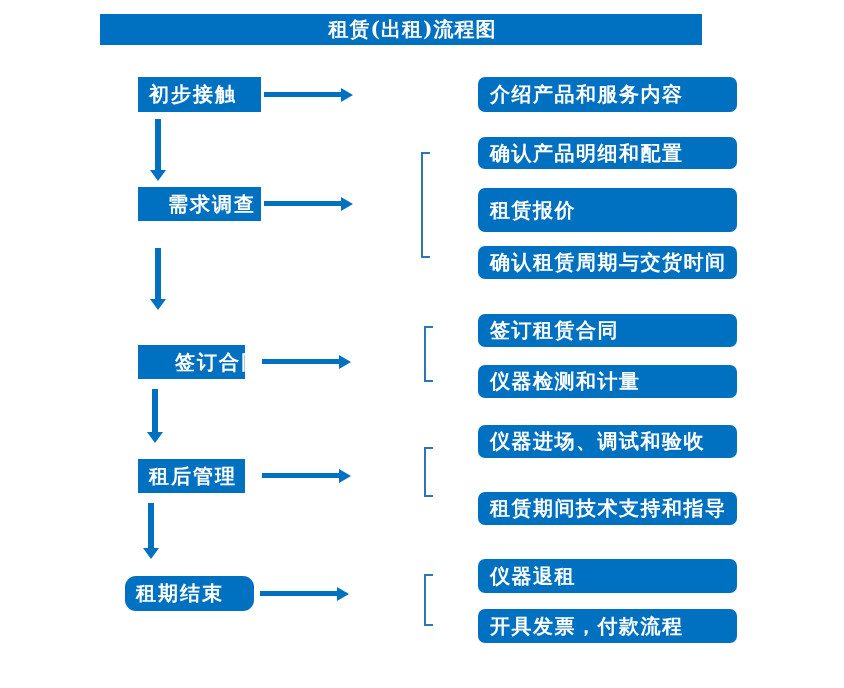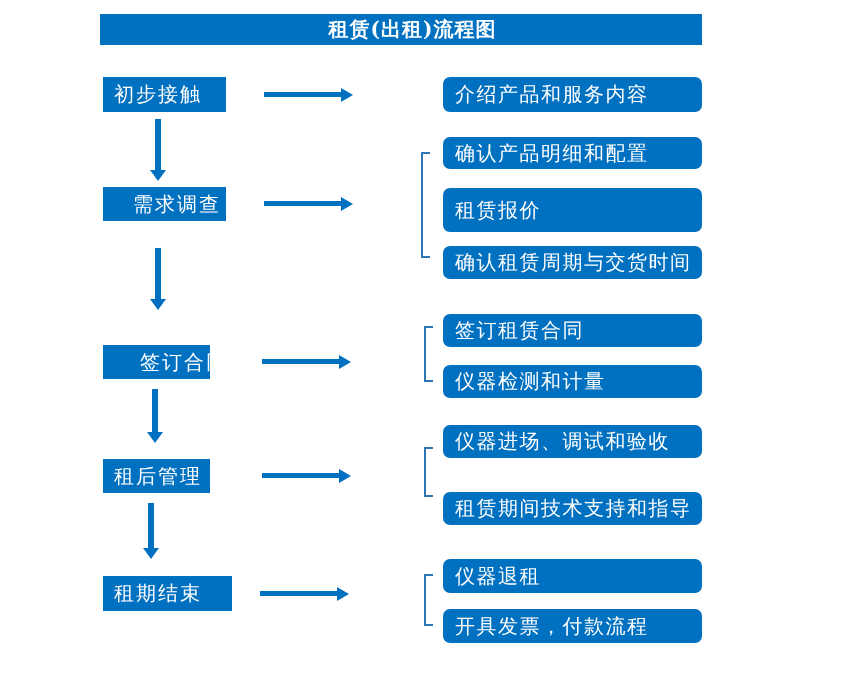--- a/index.html
+++ b/index.html
@@ -15,26 +15,27 @@
     width: 844px;
     height: 688px;
     background: var(--background);
     font-family: "DejaVu Serif", "Liberation Serif", serif;
     overflow: hidden;
   }
   .box {
     position: absolute;
     background: var(--accent);
     color: var(--text-on-accent);
-    font-weight: normal;
+    font-weight: bold;
     font-size: 20px;
     display: flex;
     align-items: center;
     letter-spacing: 2px;
     white-space: nowrap;
+    margin-left: 35px;
   }
   .title-bar {
     position: absolute;
     left: 100px; top: 14px; width: 602px; height: 31px;
     background: var(--accent);
     color: var(--text-on-accent);
     font-weight: bold;
     font-size: 20px;
     display: flex;
     align-items: center;
@@ -89,21 +90,21 @@
 <body>
 
 <div class="canvas">
 
   <div class="title-bar">租赁(出租)流程图</div>
 
   <div class="box step" style="left:103px; top:77px;  width:123px; height:35px;">初步接触</div>
   <div class="box step" style="left:103px; top:187px; width:123px; height:34px;padding-left:30px;">需求调查</div>
   <div class="box step" style="left:103px; top:345px; width:107px; height:34px;padding-left:37px;">签订合同</div>
   <div class="box step" style="left:103px; top:459px; width:107px; height:34px;">租后管理</div>
-  <div class="box step" style="left:103px; top:576px; width:129px; height:35px;">租期结束</div>
+  <div class="box step" style="left:90px; top:576px; width:129px; height:35px;border-radius:11px;">租期结束</div>
 
   <div class="arrow-down" style="left:155px; top:119px; height:51px;"></div>
   <div class="arrow-down" style="left:155px; top:248px; height:51px;"></div>
   <div class="arrow-down" style="left:152px; top:389px; height:43px;"></div>
   <div class="arrow-down" style="left:148px; top:503px; height:45px;"></div>
 
   <div class="arrow-right" style="left:264px; top:92px;  width:77px;"></div>
   <div class="arrow-right" style="left:264px; top:201px; width:77px;"></div>
   <div class="arrow-right" style="left:262px; top:359px; width:77px;"></div>
   <div class="arrow-right" style="left:262px; top:473px; width:77px;"></div>

